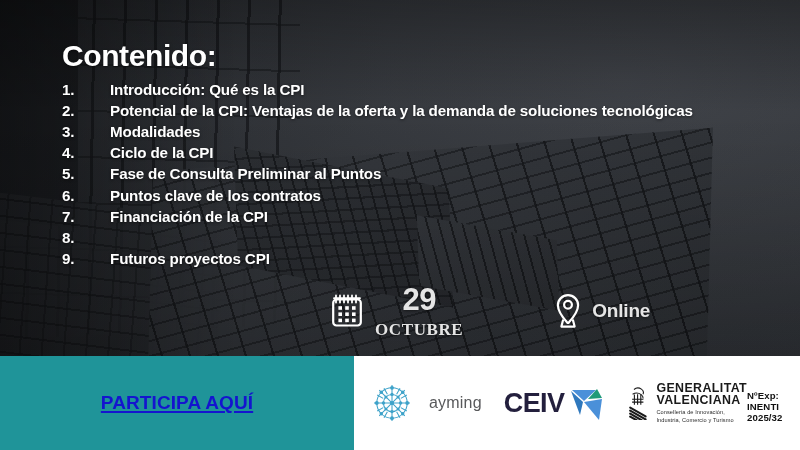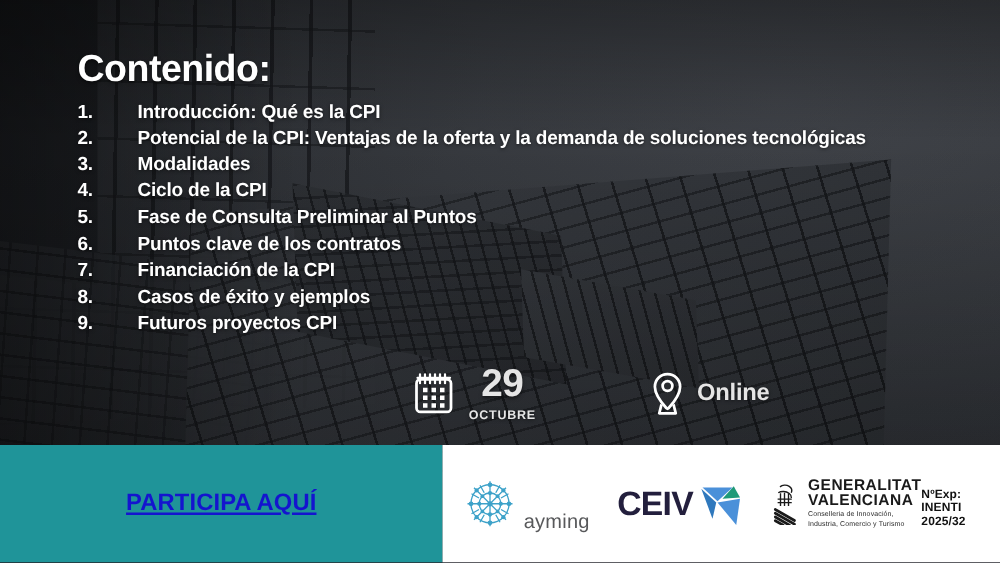--- a/index.html
+++ b/index.html
@@ -179,26 +179,27 @@
     line-height:1;
   }
   .date-day {
     font-size:31px;
     font-weight:bold;
     letter-spacing:-0.5px;
     display:block;
     text-shadow:0 1px 3px rgba(0,0,0,.5);
   }
   .date-month {
-    font-size:10px;
+    font-size:17px;
     font-weight:bold;
     letter-spacing:0.6px;
     display:block;
     margin-top:6px;
     text-shadow:0 1px 3px rgba(0,0,0,.5);
+    font-family:Liberation Serif, serif;
   }
   .place-label {
     margin-left:9px;
     font-size:19px;
     font-weight:bold;
     letter-spacing:-0.2px;
     text-shadow:0 1px 3px rgba(0,0,0,.5);
   }
   .time-block {
     margin-left:11px;
@@ -242,21 +243,21 @@
     flex:1;
     background:#ffffff;
     display:flex;
     align-items:center;
     justify-content:flex-start;
     padding-left:14px;
     gap:0;
   }
 
   
-  .logo-ayming { display:flex; align-items:flex-end; gap:3px; }
+  .logo-ayming { display:flex; align-items:center; gap:13px; }
   .ayming-word {
     font-size:16px;
     color:#58595b;
     letter-spacing:0.2px;
   }
   
   .logo-ceiv { display:flex; align-items:center; margin-left:22px; }
   .ceiv-word {
     font-size:27px;
     font-weight:bold;
@@ -338,21 +339,20 @@
       <li>
         <span class="num">6.</span>
         <span class="txt">Puntos clave de los contratos</span>
       </li>
       <li>
         <span class="num">7.</span>
         <span class="txt">Financiación de la CPI</span>
       </li>
       <li>
         <span class="num">8.</span>
-        <span class="txt">Casos de éxito y ejemplos</span>
       </li>
       <li>
         <span class="num">9.</span>
         <span class="txt">Futuros proyectos CPI</span>
       </li>
     </ol>
   </div>
 
   <div class="info-strip">
 

